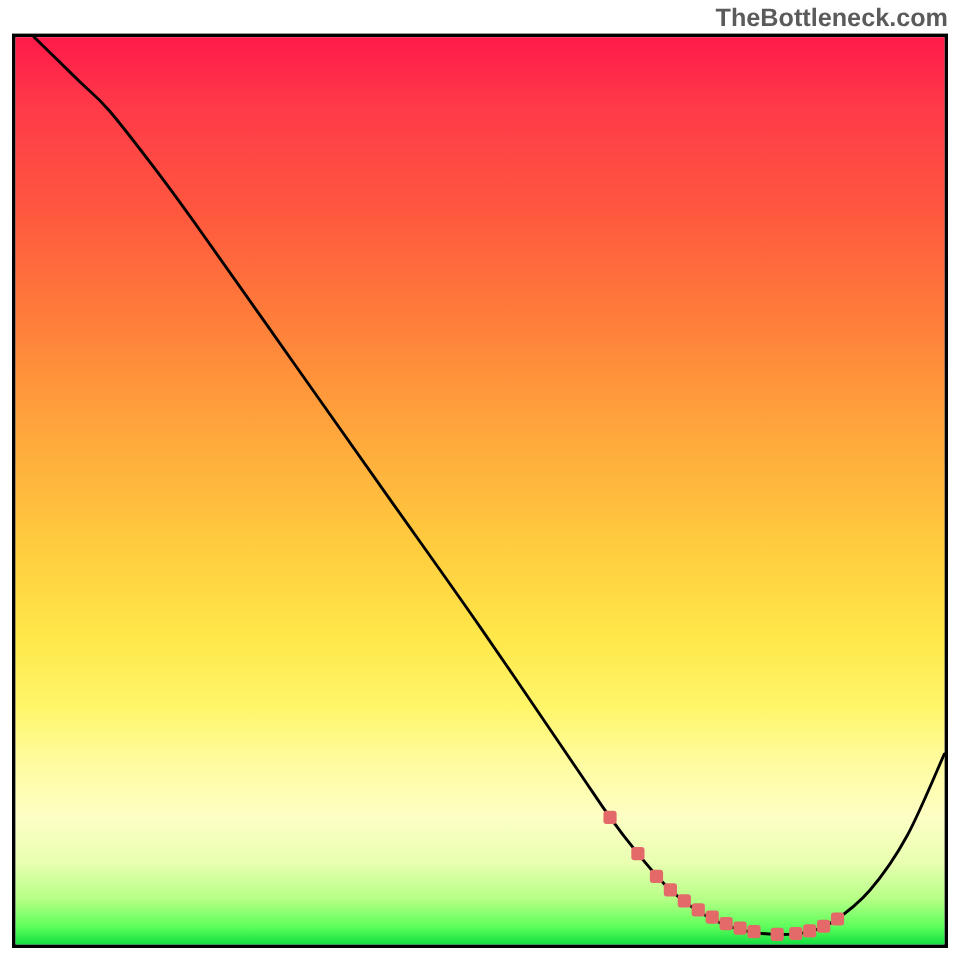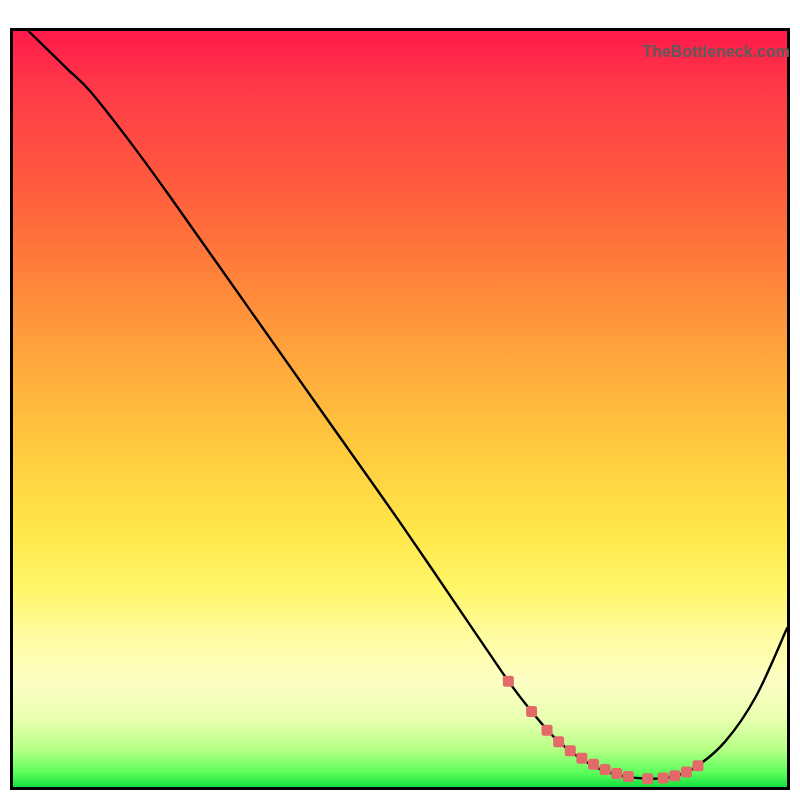--- a/index.html
+++ b/index.html
@@ -7,25 +7,24 @@
   .chart-container {
     position: relative;
     width: 800px;
     height: 800px;
   }
   .watermark {
     position: absolute;
     top: 4px;
     right: 10px;
     font-family: Arial, Helvetica, sans-serif;
-    font-size: 16px;
+    font-size: 21px;
     font-weight: bold;
     color: #5b5b5b;
     z-index: 10;
-    margin-top: 39px;
   }
   .plot-box {
     position: absolute;
     left: 10px;
     top: 28px;
     width: 780px;
     height: 762px;
     border: 3px solid #000;
   }
   .gradient-bg {

